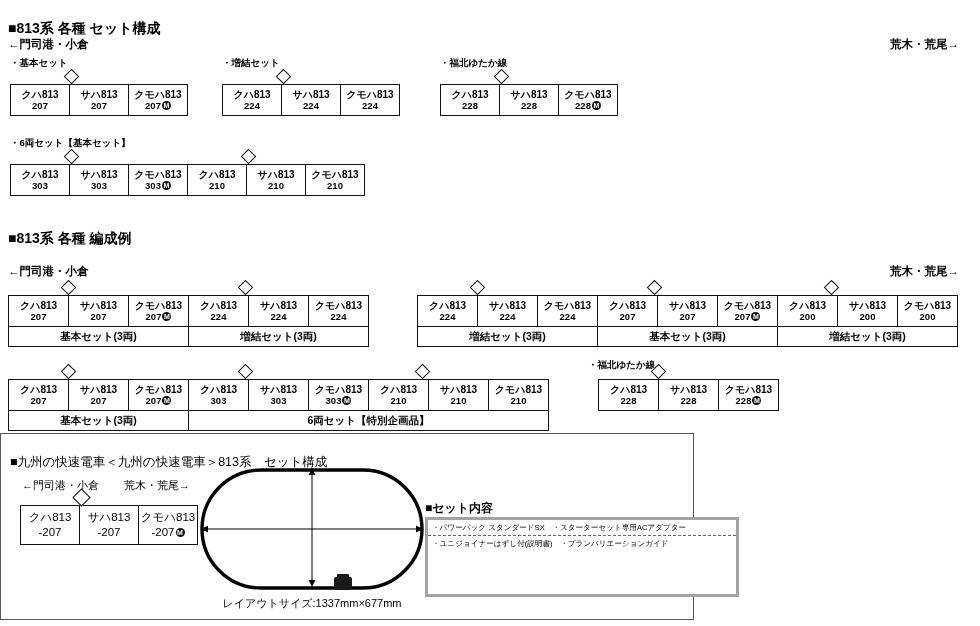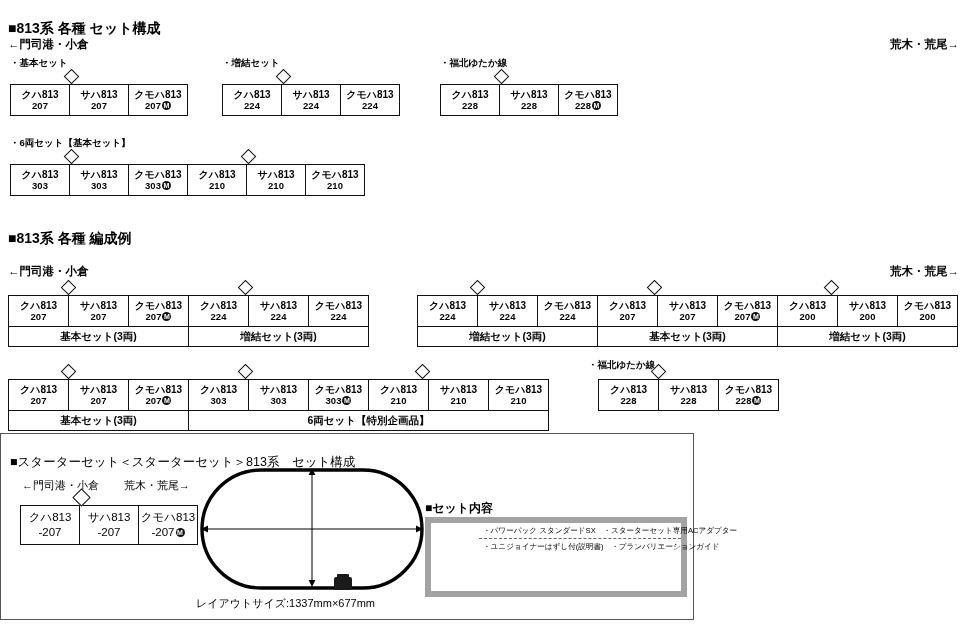--- a/index.html
+++ b/index.html
@@ -122,26 +122,25 @@
     line-height: 1.3;
   }
   .starter-consist .ctype { display:block; font-size: 11.5px; }
   .starter-consist .cnum  { display:block; font-size: 11.5px; }
 
   
   #contents-box {
     position: absolute;
     left: 425px;
     top: 517px;
-    width: 262px;
+    width: 314px;
     height: 80px;
-    border: 6px solid #a3a3a3;
+    border: 3px solid #a3a3a3;
     box-sizing: border-box;
     background: #ffffff;
-    padding-left: 48px;
   }
   .cb-row {
     font-size: 7.6px;
     line-height: 1.33;
     padding: 2.5px 4px 2.5px 4px;
     white-space: nowrap;
   }
   .cb-row + .cb-row { border-top: 1px dashed #666666; }
   .cb-title {
     position: absolute;
@@ -152,21 +151,21 @@
     white-space: nowrap;
   }
 
   
   #oval-wrap { position: absolute; left: 196px; top: 464px; width: 232px; height: 130px; }
   .layout-caption {
     position: absolute;
     left: 196px;
     top: 596px;
     width: 232px;
-    text-align: left;
+    text-align: center;
     font-size: 11px;
     white-space: nowrap;
   }
 </style>
 </head>
 <body>
 
 <div class="abs sec-head" style="left:8px; top:4px;">■813系 各種 セット構成</div>
 
 <div class="abs dir-label" style="left:8px; top:21px;">←門司港・小倉</div>
@@ -446,21 +445,21 @@
       <span class="ctype">クモハ813</span>
       <span class="cnum"><span>228</span><span class="mmark">M</span></span>
           </td>
   </tr>
       </tbody>
     </table>
 </div>
 
 <div id="starter-panel"></div>
 
-<div class="abs sec-head-sm" style="left:10px; top:438px;">■スターターセット＜スターターセット＞813系　セット構成</div>
+<div class="abs sec-head-sm" style="left:10px; top:438px;">■九州の快速電車＜九州の快速電車＞813系　セット構成</div>
 
 <div class="abs" style="left:22px; top:462px; font-size:11px; white-space:nowrap;">←門司港・小倉</div>
 <div class="abs" style="left:124px; top:462px; font-size:11px; white-space:nowrap;">荒木・荒尾→</div>
 
 <div class="abs" style="left:20px; top:489px;">
   <div class="panto" style="left:55px; top:-14px; width:11px; height:11px;"></div>
   <table class="starter-consist">
       <tbody>
         <tr>
     <td>

